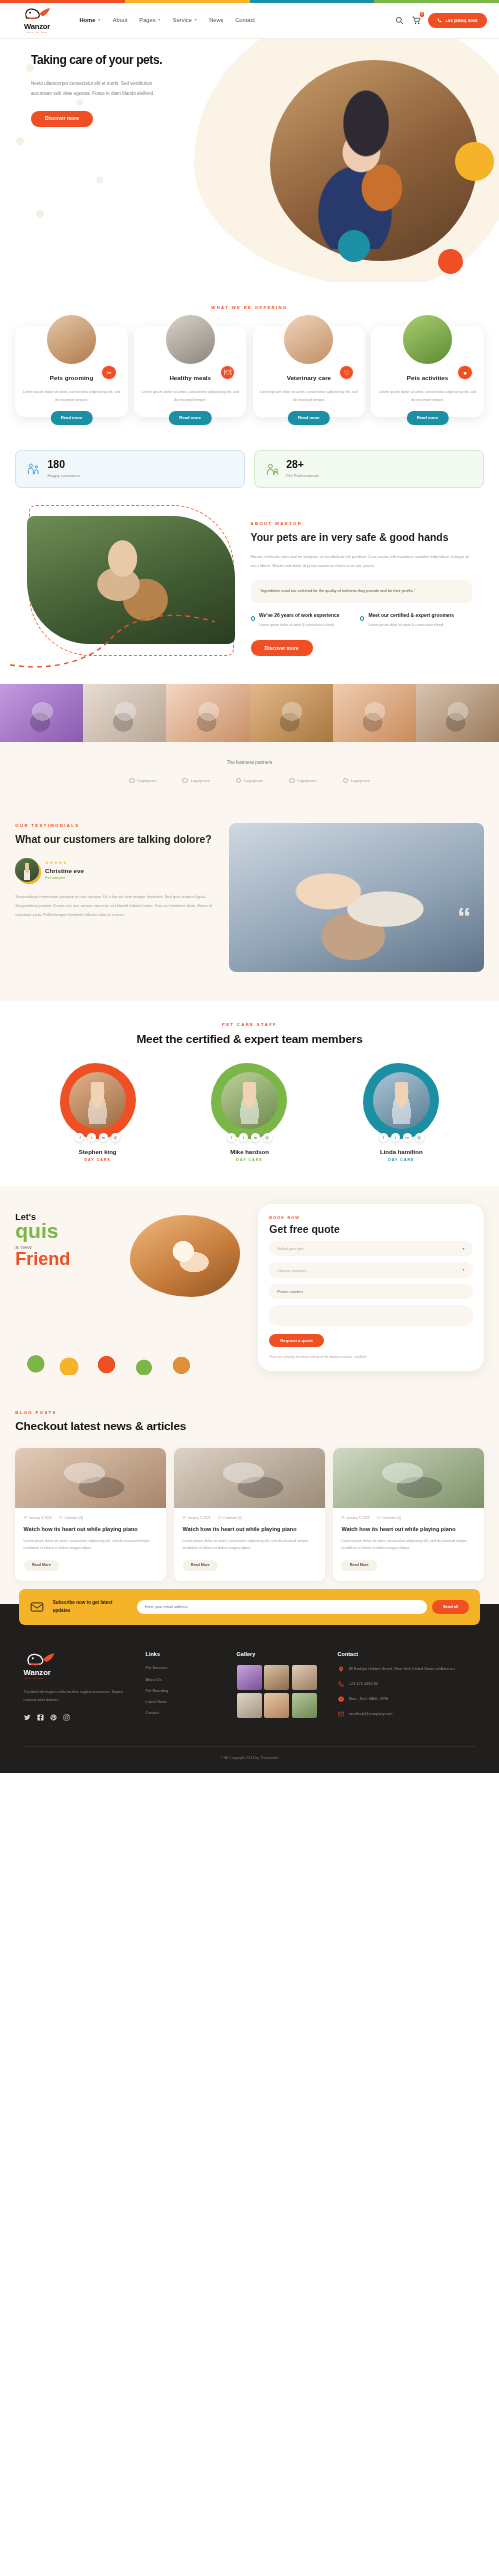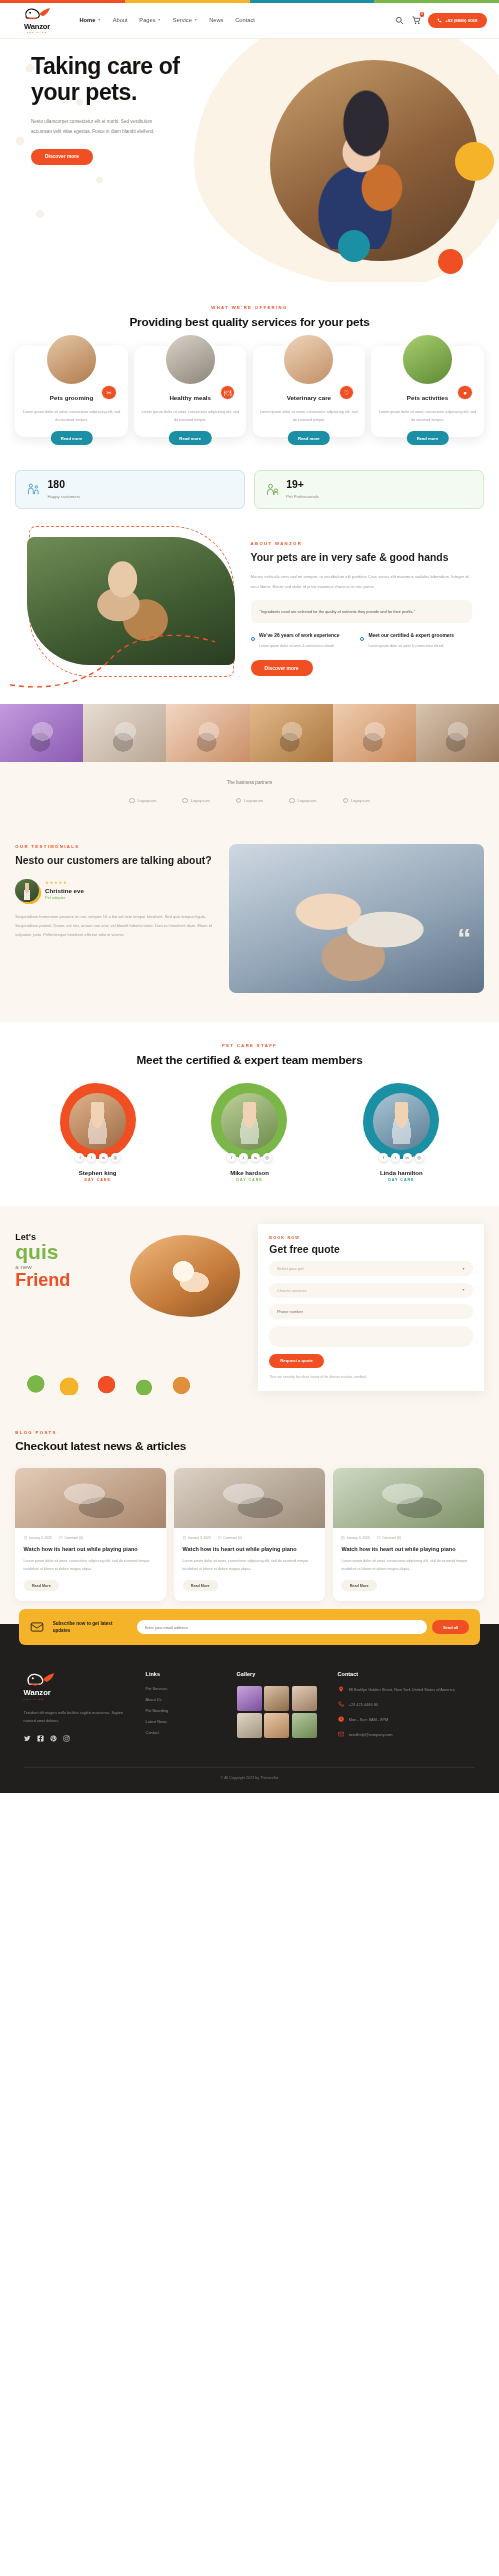--- a/index.html
+++ b/index.html
@@ -80,21 +80,21 @@
       radial-gradient(ellipse at 38% 78%, #283a6b 0 26%, transparent 27%);
   }
   .hero-deco-dot {
     position: absolute; width: 39px; height: 39px; border-radius: 50%;
   }
   .d-yellow { background: #f5b32a; right: 5.5px; top: 103px; }
   .d-teal { background: #1b8fa3; right: 129px; bottom: 19.4px; width: 32px; height: 32px; }
   .d-orange { background: #f04e23; right: 36px; bottom: 8.3px; width: 25px; height: 25px; }
   .hero-body { position: relative; z-index: 5; padding: 15.3px 0 0 31px; width: 229px; }
   .hero-h1 {
-    font-size: 23px; line-height: 1.12; font-weight: bold; color: #16120f;
+    font-size: 12px; line-height: 1.12; font-weight: bold; color: #16120f;
     letter-spacing: -0.4px;
   }
   .hero-p {
     font-size: 4.6px; line-height: 2.05; color: #86817b; margin-top: 11.8px; width: 135px;
   }
   .btn-primary {
     display: inline-block; margin-top: 12.5px; background: #f04e23; color: #fff;
     font-size: 4.9px; font-weight: bold; border-radius: 11px; padding: 5.5px 14px;
     border: none; cursor: pointer;
   }
@@ -310,21 +310,21 @@
   .f-veg {
     position: absolute; left: 0; bottom: -4.2px; width: 208px; height: 37px;
     background:
       radial-gradient(circle at 10% 70%, #7ab648 0 8.3px, transparent 9px),
       radial-gradient(circle at 26% 78%, #f5b32a 0 9px, transparent 9.7px),
       radial-gradient(circle at 44% 72%, #f04e23 0 8.3px, transparent 9px),
       radial-gradient(circle at 62% 80%, #7ab648 0 7.6px, transparent 8.3px),
       radial-gradient(circle at 80% 74%, #e0903a 0 8.3px, transparent 9px);
   }
   .quote-card {
-    flex: 1; background: #fff; border-radius: 0; padding: 12.5px 11px 11px;
+    flex: 1; background: #fff; border-radius: 14px; padding: 12.5px 11px 11px;
     box-shadow: 0 2.1px 12.5px rgba(0,0,0,.07);
   }
   .qc-eyebrow { font-size: 3.7px; letter-spacing: 1.2px; color: #f04e23; font-weight: bold; }
   .qc-title { font-size: 10.4px; font-weight: bold; margin-top: 3.5px; }
   .qc-field {
     background: #faf5ee; border-radius: 9.7px; height: 15.3px; margin-top: 6.2px;
     display: flex; align-items: center; padding: 0 7.6px; font-size: 4px;
     color: #b0aba4; justify-content: space-between; border: none; width: 100%;
   }
   .qc-field.tall { height: 21px; align-items: flex-start; padding-top: 4.9px; }
@@ -493,21 +493,20 @@
     <div class="hero-body">
       <h1 class="hero-h1">Taking care of your pets.</h1>
       <p class="hero-p">Nesto ullamcorper consectetur elit et morbi. Sed vestibulum accumsan velit vitae egestas. Fusce in diam blandit eleifend.</p>
       <button class="btn-primary">Discover more</button>
     </div>
   </section>
 
   <section class="services">
     <div class="center">
       <div class="eyebrow">WHAT WE'RE OFFERING</div>
-      <h2 class="sec-title" style="margin-top:4.9px">Providing best quality services for your pets</h2>
     </div>
     <div class="svc-grid">
 
       <div class="svc-card">
         <div class="svc-photo" style="background:linear-gradient(150deg,#e6c7a8,#b07b4c)"></div>
         <div class="svc-badge">✂</div>
         <div class="svc-name">Pets grooming</div>
         <div class="svc-desc">Lorem ipsum dolor sit amet, consectetur adipisicing elit, sed do eiusmod tempor.</div>
         <button class="btn-teal">Read more</button>
       </div>
@@ -556,21 +555,21 @@
     <div class="stat s-green">
       <span class="stat-icon">
         <svg viewBox="0 0 24 24" width="14.6" height="14.6" fill="none" stroke="#6ba343" stroke-width="1.4">
           <circle cx="9" cy="7" r="3.2"></circle>
             <path d="M4 21v-4a5 5 0 0 1 10 0v4"></path>
           <circle cx="18" cy="14" r="2.6"></circle>
             <path d="M15 21v-2a3 3 0 0 1 6 0v2"></path>
         </svg>
       </span>
       <div>
-        <div class="stat-num">19+</div>
+        <div class="stat-num">28+</div>
         <div class="stat-lbl">Pet Professionals</div>
       </div>
     </div>
   </section>
 
   <section class="about">
     <div class="about-row">
       <div class="about-img-wrap">
         <div class="about-dash"></div>
         <div class="about-img"></div>
@@ -635,21 +634,21 @@
       <div class="partner">
         <span class="partner-mark"></span>
         <span class="partner-txt">Logoipsum</span>
       </div>
     </div>
   </section>
 
   <section class="testi">
     <div class="testi-left">
       <div class="eyebrow">OUR TESTIMONIALS</div>
-      <h2 class="testi-h">Nesto our customers are talking about?</h2>
+      <h2 class="testi-h">What our customers are talking dolore?</h2>
       <div class="testi-person">
         <div class="testi-av"></div>
         <div>
           <div class="stars">★★★★★</div>
           <div class="testi-name">Christine eve</div>
           <div class="testi-role">Pet adopter</div>
         </div>
       </div>
       <p class="testi-body">Suspendisse fermentum posuere mi nec semper. Ut a leo vel sem tempor hendrerit. Sed quis tempus ligula. Suspendisse potenti. Donec est nisi, ornare non erat, vel blandit lobortis tortor. Duis eu hendrerit diam. Etiam id vulputate justo. Pellentesque hendrerit efficitur odio ut viverra.</p>
     </div>

